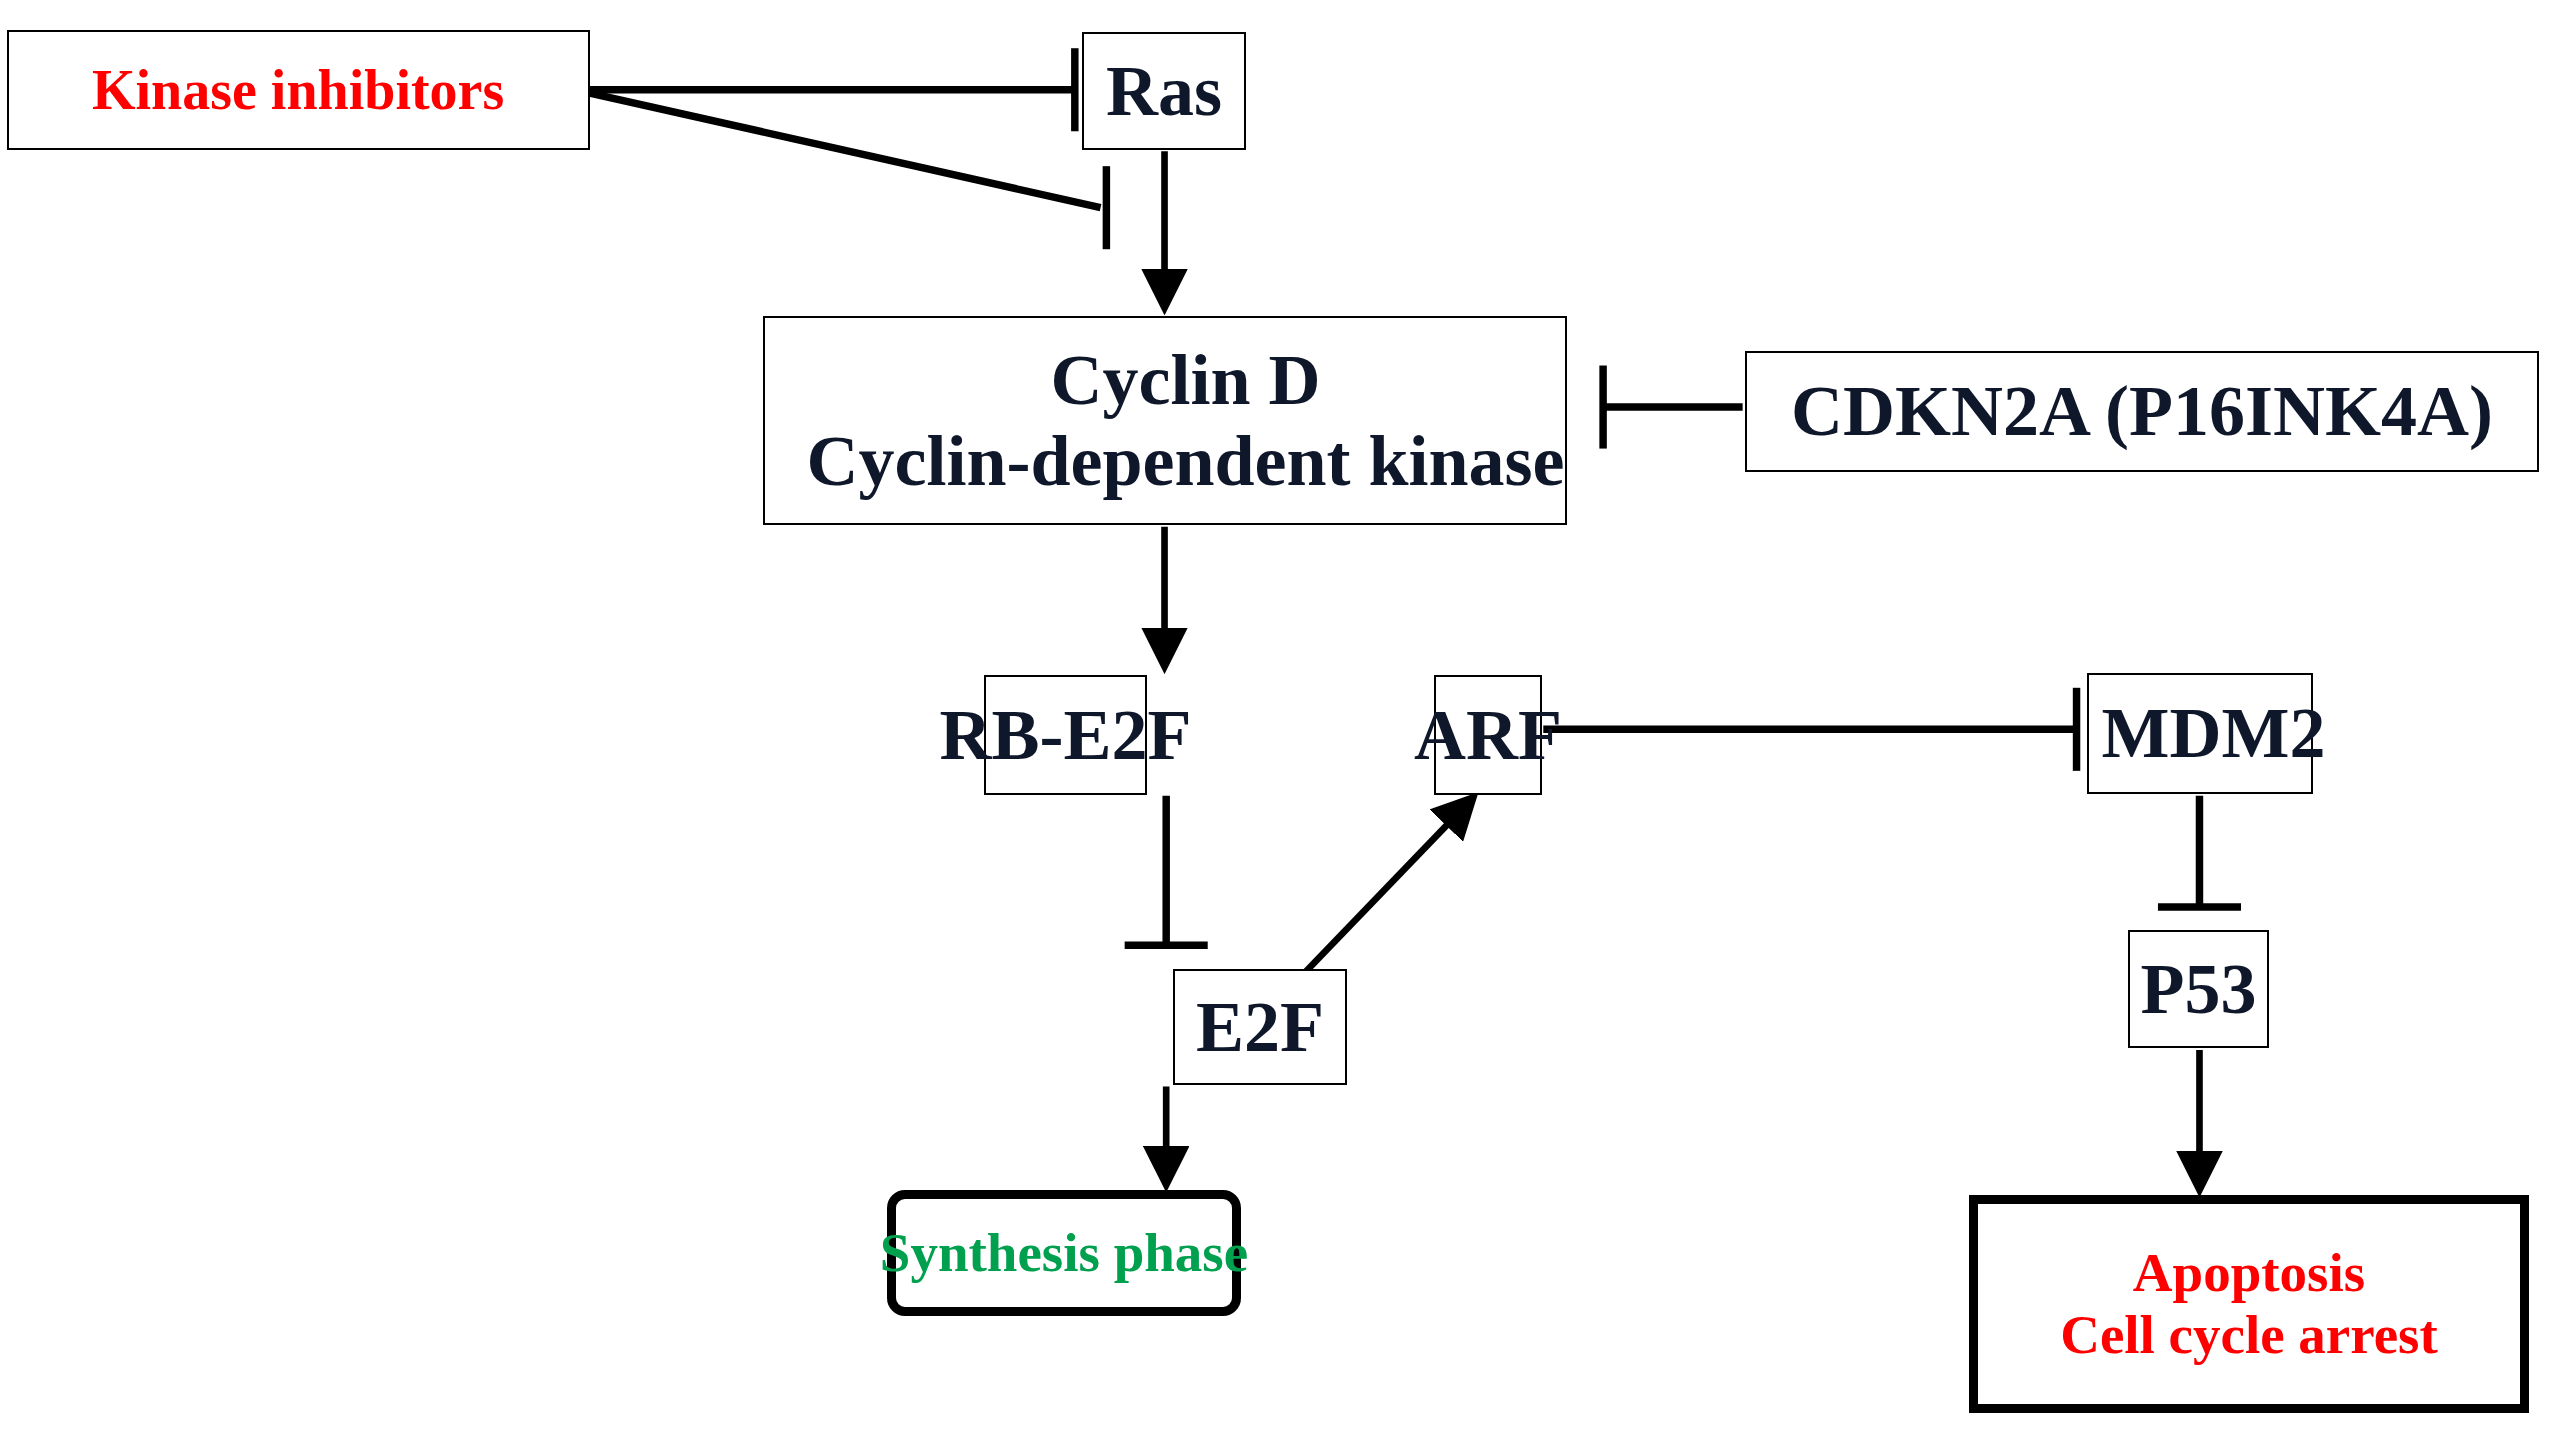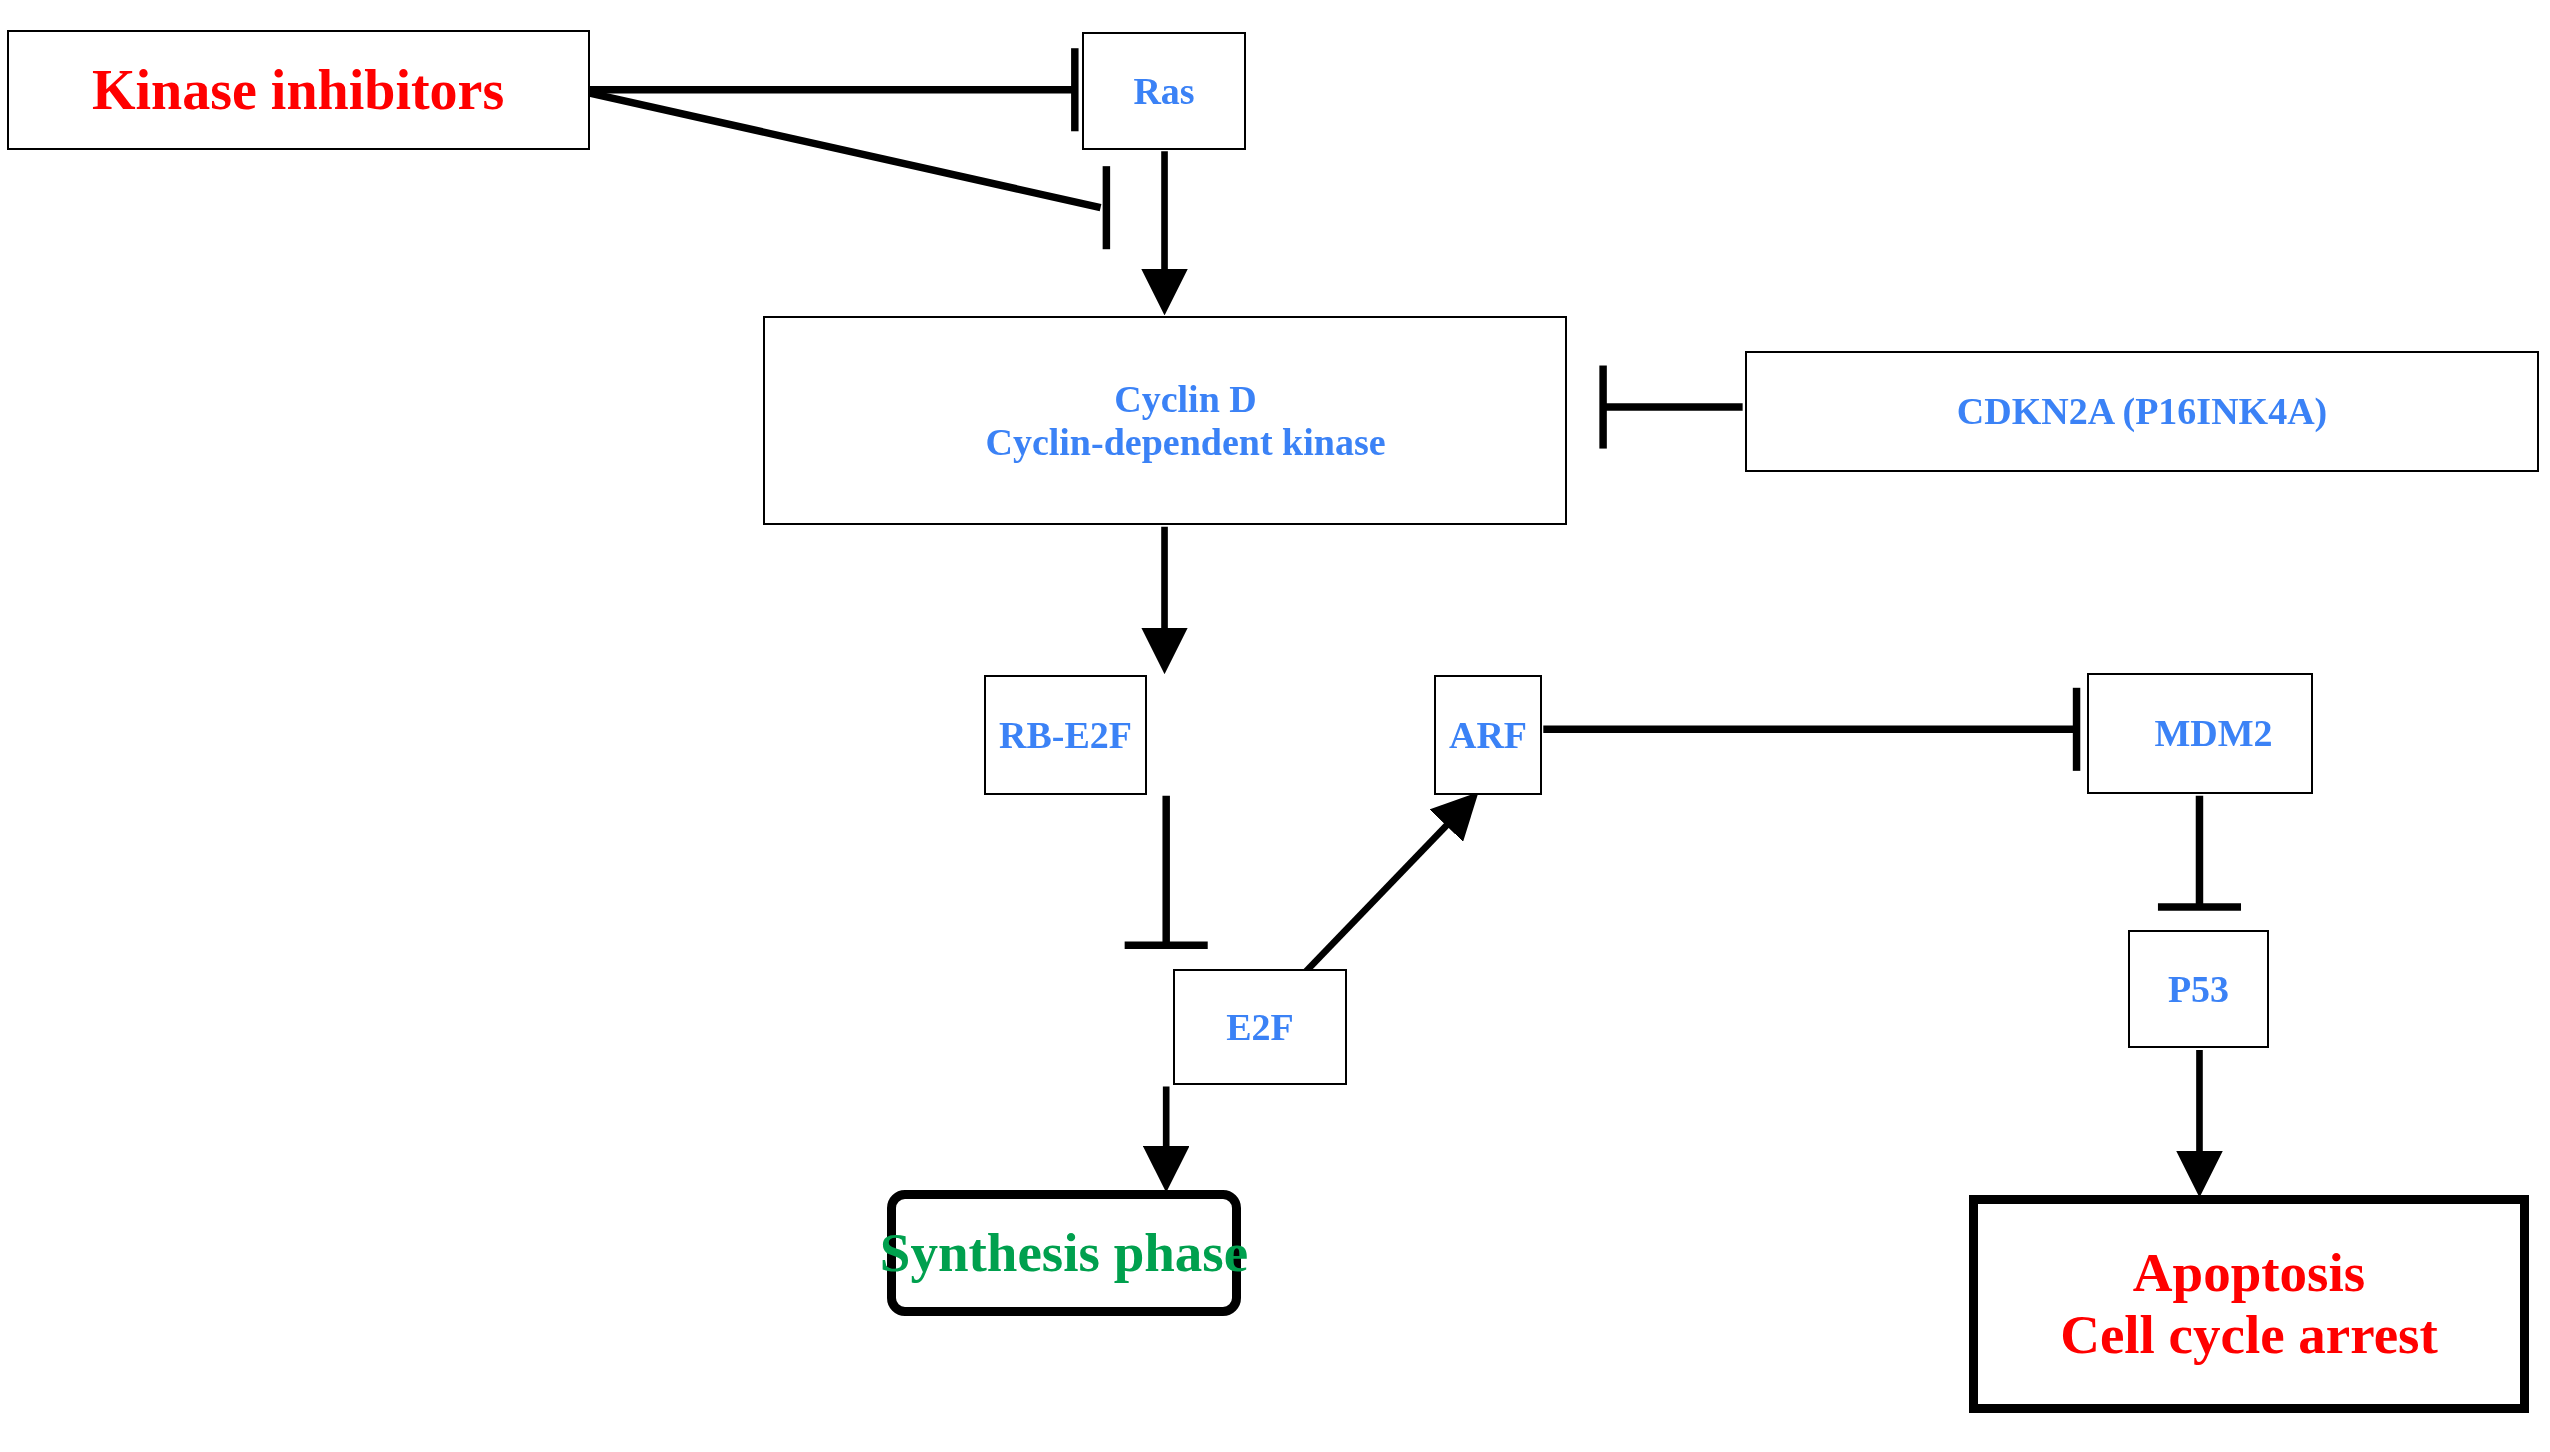--- a/index.html
+++ b/index.html
@@ -30,22 +30,22 @@
     position: absolute;
     box-sizing: border-box;
     background: #ffffff;
     border: 2.5px solid #000000;
     display: flex;
     flex-direction: column;
     align-items: center;
     justify-content: center;
     text-align: center;
     line-height: 1.12;
-    color: #3b82f6;
-    font-size: 38px;
+    color: #0f172a;
+    font-size: 72px;
     white-space: nowrap;
     z-index: 5;
   }
   .node.thick {
     border-width: 9.1px;
   }
   .node .line {
     display: block;
   }
   .node.red   { color: #ff0000; }

